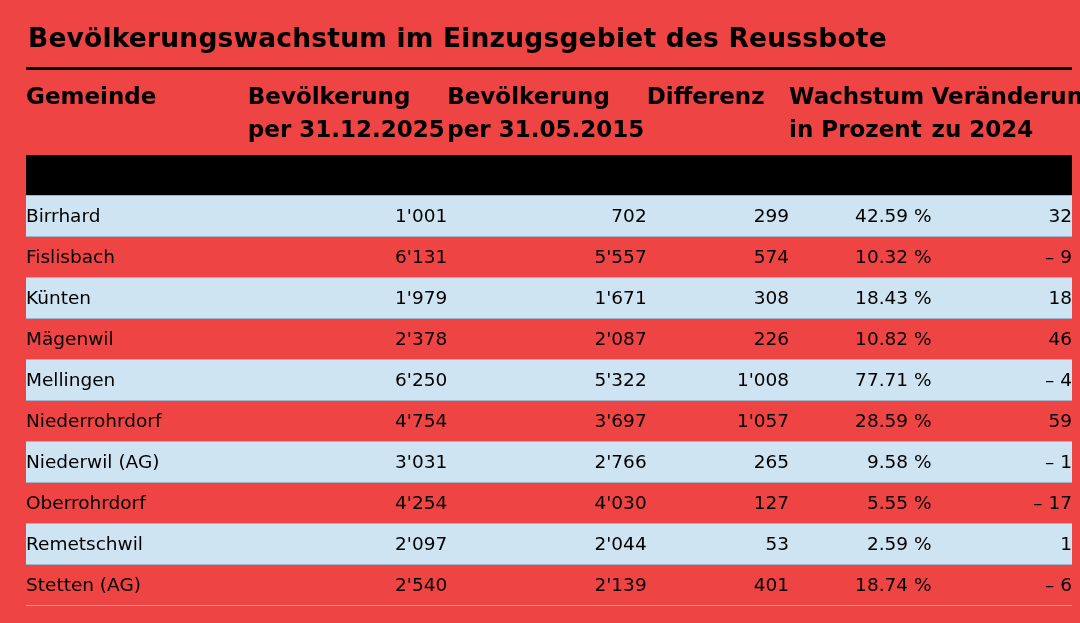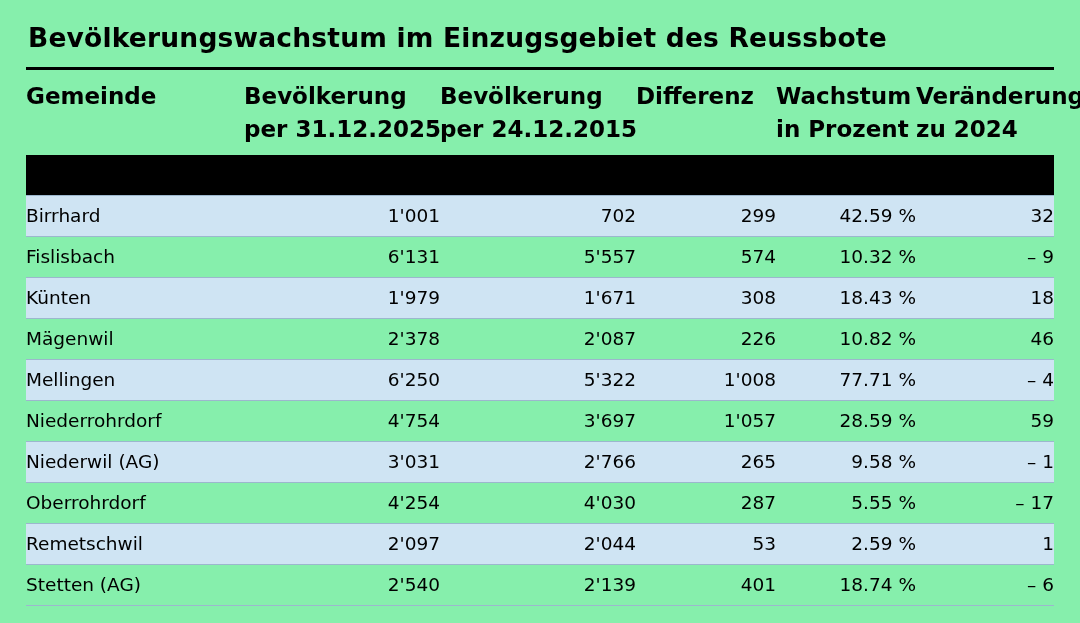--- a/index.html
+++ b/index.html
@@ -12,22 +12,22 @@
     height: 623px;
     font-family: "DejaVu Sans", sans-serif;
     color: #000000;
     overflow: hidden;
   }
   .page {
     position: relative;
     width: 1080px;
     height: 623px;
     box-sizing: border-box;
-    padding: 18px 26px 0 26px;
-    background: #86efac;
+    padding: 18px 8px 0 26px;
+    background: #ef4444;
   }
   .title {
     font-size: 26.5px;
     font-weight: bold;
     letter-spacing: 0.2px;
     margin: 4px 0 0 2px;
     color: #000000;
     white-space: nowrap;
   }
   .rule {
@@ -111,21 +111,21 @@
         <th class="name">
           <span>Gemeinde</span>
           <span class="l2"></span>
         </th>
         <th class="num">
           <span>Bevölkerung</span>
           <span class="l2">per 31.12.2025</span>
         </th>
         <th class="num">
           <span>Bevölkerung</span>
-          <span class="l2">per 24.12.2015</span>
+          <span class="l2">per 31.05.2015</span>
         </th>
         <th class="num">
           <span>Differenz</span>
           <span class="l2"></span>
         </th>
         <th class="num">
           <span>Wachstum</span>
           <span class="l2">in Prozent</span>
         </th>
         <th class="num">
@@ -191,21 +191,21 @@
           <td class="num">3'031</td>
           <td class="num">2'766</td>
           <td class="num">265</td>
           <td class="num">9.58 %</td>
           <td class="num">– 1</td>
         </tr>
         <tr>
           <td class="name cell-pad-l">Oberrohrdorf</td>
           <td class="num">4'254</td>
           <td class="num">4'030</td>
-          <td class="num">287</td>
+          <td class="num">127</td>
           <td class="num">5.55 %</td>
           <td class="num">– 17</td>
         </tr>
         <tr class="alt">
           <td class="name cell-pad-l">Remetschwil</td>
           <td class="num">2'097</td>
           <td class="num">2'044</td>
           <td class="num">53</td>
           <td class="num">2.59 %</td>
           <td class="num">1</td>

